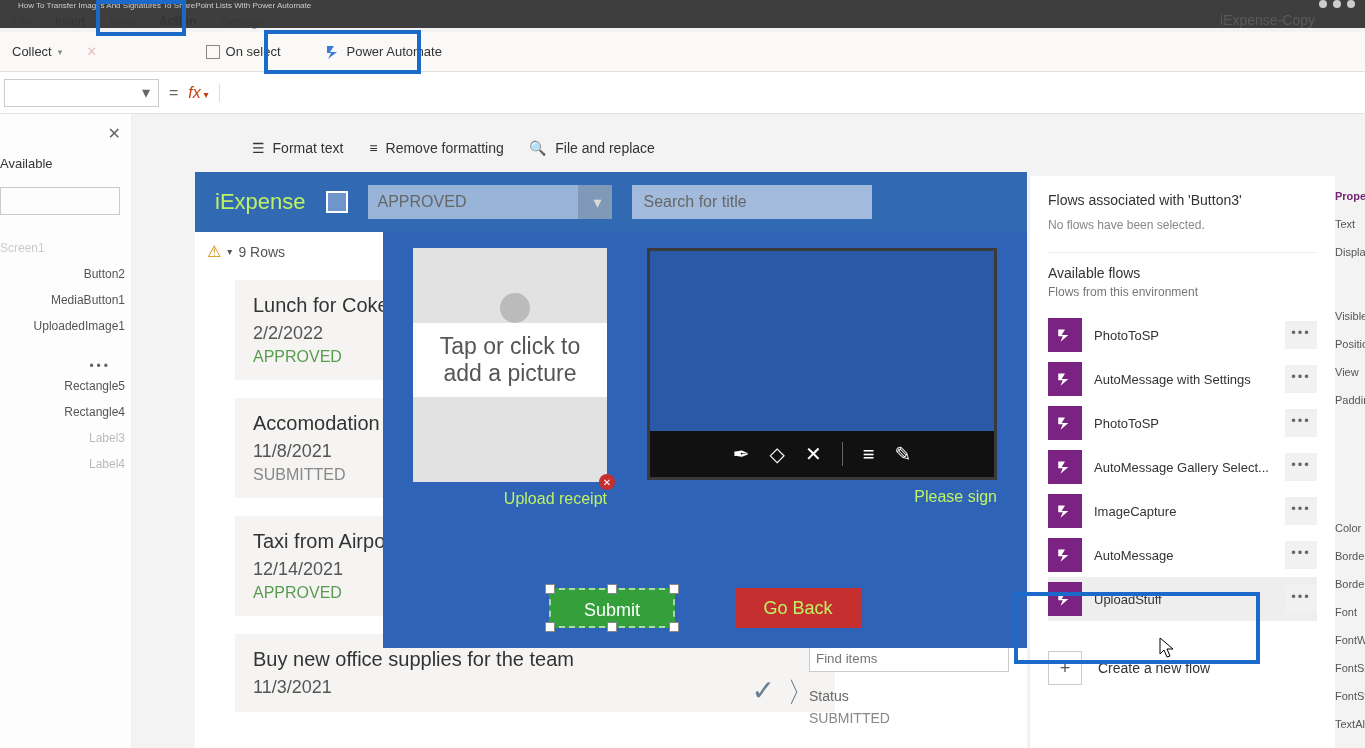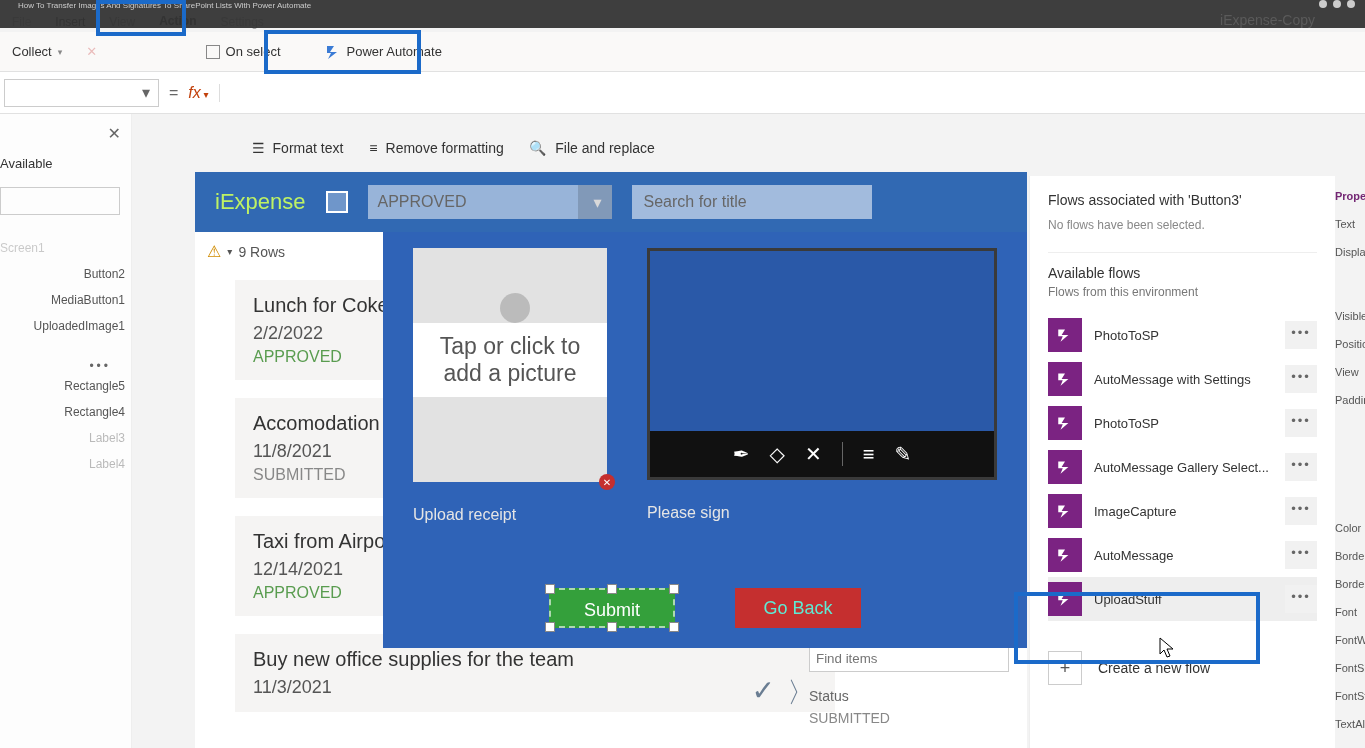--- a/index.html
+++ b/index.html
@@ -69,30 +69,30 @@
   .nav-arrows { position: absolute; bottom: 0; right: 20px; display: flex; gap: 12px; font-size: 28px; color: #6a7d92; }
 
   
   .modal { position: absolute; top: 60px; left: 188px; right: 0; height: 416px; background: #2f63b7; z-index: 5; padding: 16px 30px 0 30px; display: flex; gap: 40px; }
   .upload-box { width: 222px; }
   .imgpick { background: #e2e2e2; height: 234px; position: relative; display:flex; flex-direction:column; justify-content:center;}
   .imgpick .mid { background: #fff; padding: 10px; text-align: center; font-size: 23px; color: #555; }
   .imgpick .silhouette { height:60px; display:flex; justify-content:center; align-items:flex-end;}
   .imgpick .person { width:30px; height:30px; background:#bbb; border-radius:50%; position:relative; margin-right:-10px;}
   .close-red { position: absolute; right: -8px; bottom: -8px; width: 16px; height: 16px; background: #c52f2f; border-radius: 50%; color:#fff; font-size:10px; display:flex; align-items:center; justify-content:center; }
-  .lbl { color: #e5e5e5; font-size: 16px; text-align:left; margin-top: 24px; }
+  .lbl { color: #bef264; font-size: 16px; text-align:right; margin-top: 8px; }
 
   .sign-box { flex: 1; }
   .sig-canvas { width: 350px; height: 232px; border: 3px solid #3a3a3a; background: #2a59a8; position: relative; }
   .sig-tools { position: absolute; bottom: 0; left: 0; right: 0; height: 46px; background: #111; display: flex; align-items: center; justify-content: center; gap: 20px; color: #fff; font-size: 20px; }
   .sig-tools .sep { width:1px; height:24px; background:#666;}
 
   .btns-row { position: absolute; bottom: 20px; left: 0; right: 0; display: flex; justify-content: center; gap: 60px; }
   .btn-submit { background: #34a03b; color: #fff; width: 126px; height: 40px; text-align: center; line-height: 40px; font-size: 18px; position: relative; border: 2px dashed rgba(255,255,255,0.6); }
-  .btn-back { background: #c52f2f; color: #5eead4; width: 126px; height: 40px; text-align: center; line-height: 40px; font-size: 18px; }
+  .btn-back { background: #c52f2f; color: #bef264; width: 126px; height: 40px; text-align: center; line-height: 40px; font-size: 18px; }
   .sel-handle { width: 10px; height: 10px; background: #fff; border: 1px solid #888; position: absolute; }
 
   
   .detail { position: absolute; top: 472px; right: 0; width: 218px; font-size: 14px; color: #777; }
   .detail input { width: 200px; height: 28px; border:1px solid #ccc; padding:0 6px; color:#888;}
   .detail .lbl2 { margin-top: 16px; color:#666;}
 
   
   .right { position: absolute; top: 176px; right: 30px; bottom: 0; width: 306px; background: #fff; border-left: 1px solid #eee; padding: 16px 18px; font-size: 13px; color: #333; }
   .right .sec-ttl { font-size: 14px; margin-bottom: 10px; }

